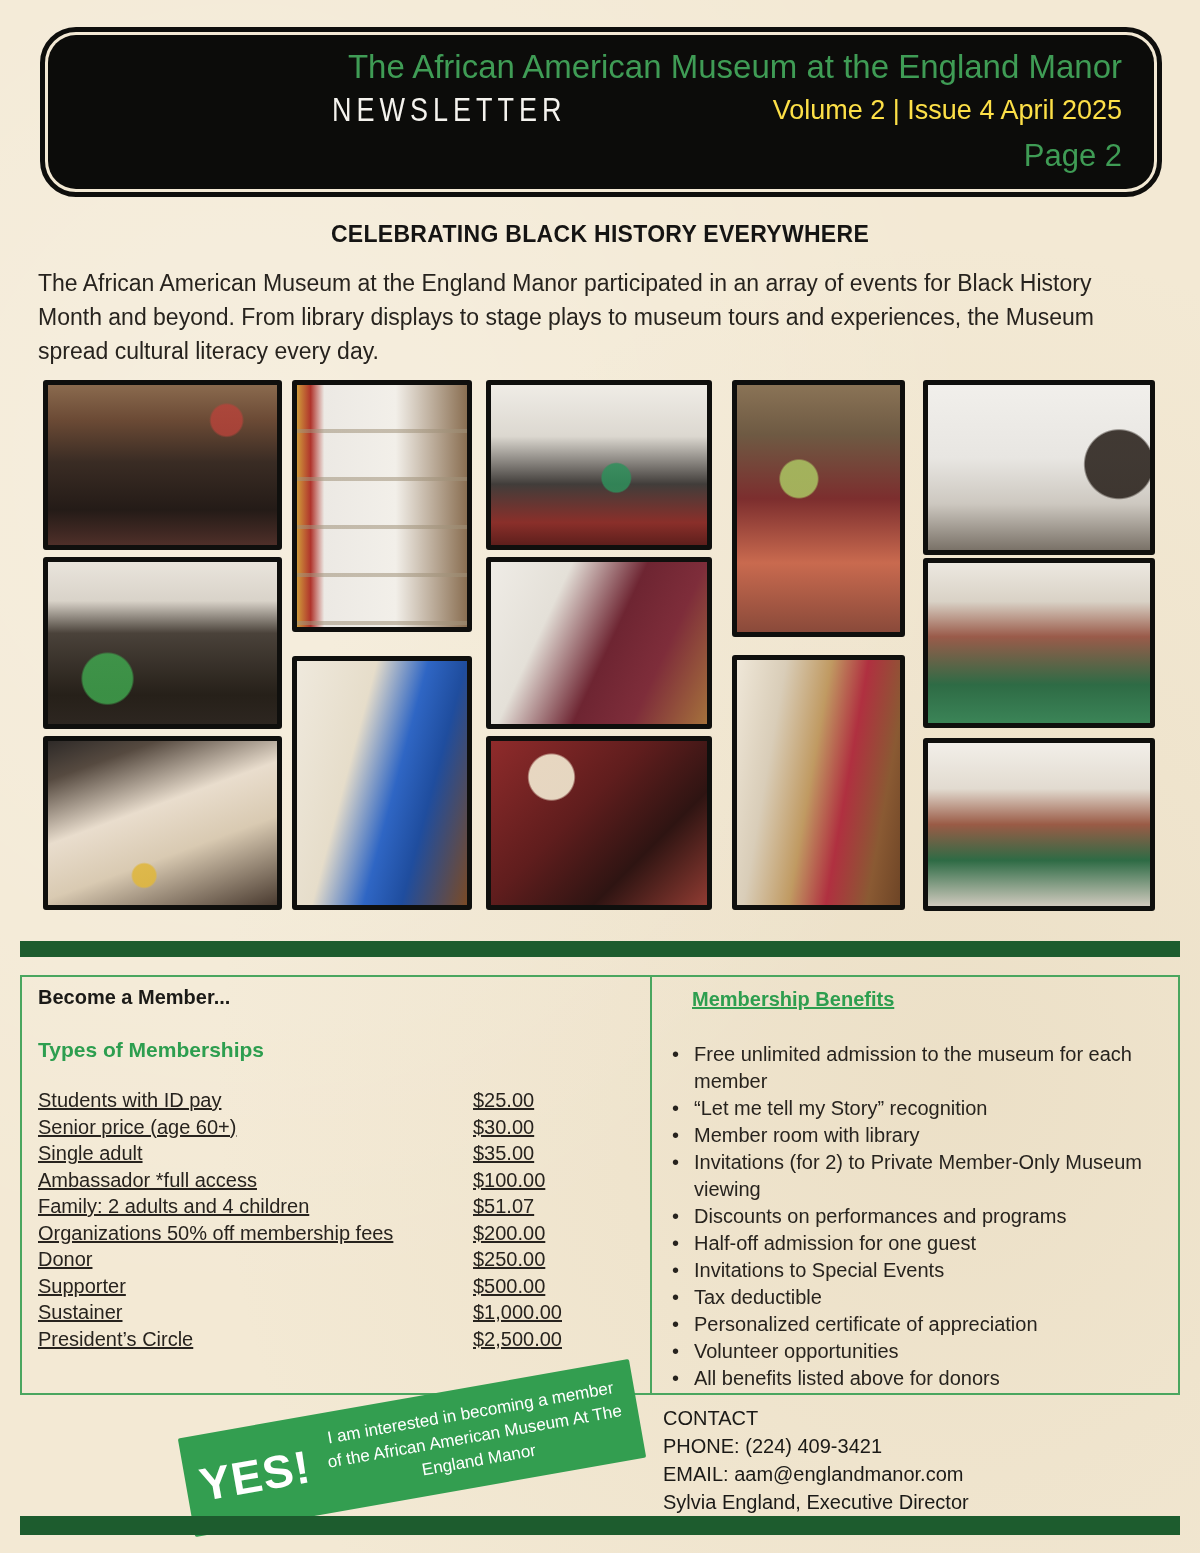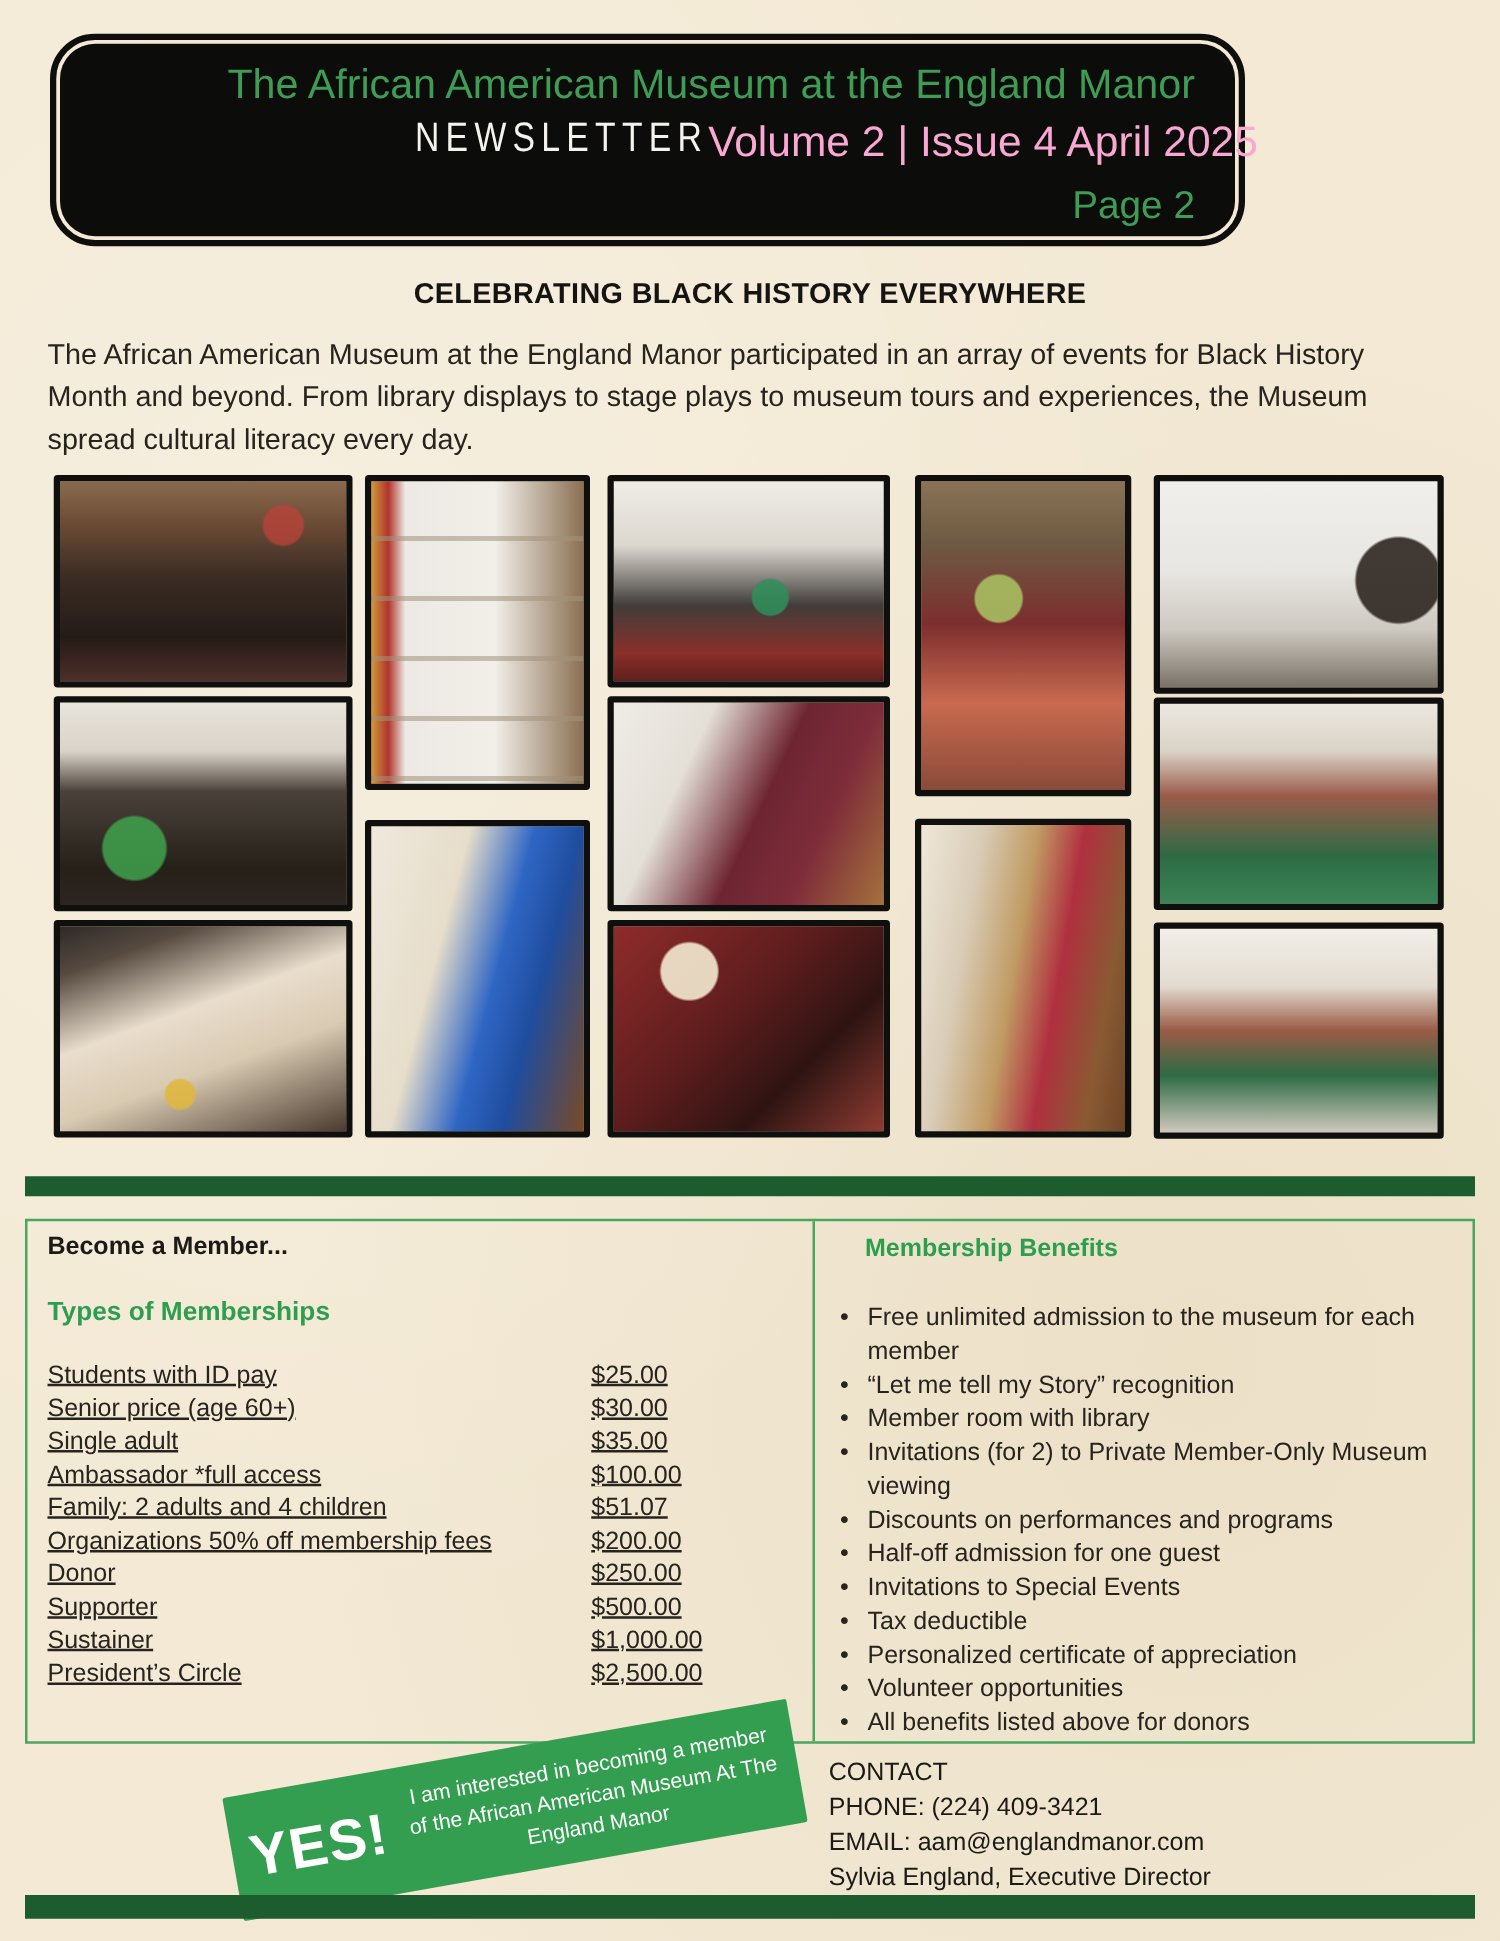--- a/index.html
+++ b/index.html
@@ -6,35 +6,35 @@
   .page{
     position:relative;width:1200px;height:1553px;margin:0 auto;
     background:#f3e9d4;
     background-image:radial-gradient(ellipse at 20% 30%, rgba(255,255,255,.25), transparent 55%),
                      radial-gradient(ellipse at 80% 70%, rgba(214,196,160,.25), transparent 55%);
     font-family:"Liberation Sans", sans-serif;
     overflow:hidden;
   }
   
   .masthead{
-    position:absolute;left:40px;top:27px;width:956px;height:170px;
+    position:absolute;left:40px;top:27px;width:1122px;height:170px;
     border:5px solid #0e0e0c;border-radius:36px;background:#f3e9d4;
     box-sizing:border-box;padding:3px;
   }
   .masthead-inner{
     width:100%;height:100%;box-sizing:border-box;background:#0c0c0a;border-radius:28px;
     padding:12px 32px 8px 32px;display:flex;flex-direction:column;
   }
   .mast-line1{text-align:right;color:#3f9c55;font-size:33px;line-height:40px;}
   .mast-line2{display:flex;justify-content:space-between;align-items:flex-start;margin-top:8px;padding-left:252px;}
   .newsletter{
     color:#f5f3ee;font-size:27px;letter-spacing:5px;font-weight:400;
     transform:scaleY(1.22);transform-origin:left center;white-space:nowrap;
   }
-  .mast-volume{color:#f9a8d4;font-size:34px;white-space:nowrap;}
+  .mast-volume{color:#fde047;font-size:27px;white-space:nowrap;}
   .mast-line3{text-align:right;color:#3f9c55;font-size:31px;margin-top:12px;}
   
   .section-heading{
     position:absolute;left:0;top:221px;width:100%;text-align:center;
     font-size:23px;font-weight:700;color:#151413;letter-spacing:.3px;
   }
   .intro-par{
     position:absolute;left:38px;top:266px;width:1122px;
     font-size:23px;line-height:34px;color:#27231e;
   }
@@ -81,21 +81,21 @@
   .member-box{
     position:absolute;left:20px;top:975px;width:1160px;height:420px;
     border:2px solid #4aa65f;box-sizing:border-box;
   }
   .v-divider{position:absolute;left:628px;top:0;bottom:0;width:2px;background:#4aa65f;}
   .become-title{position:absolute;left:16px;top:9px;font-size:20px;font-weight:700;color:#1b1a17;}
   .types-title{position:absolute;left:16px;top:61px;font-size:21px;font-weight:700;color:#2d9e4f;}
   .price-rows{position:absolute;left:16px;top:110px;width:596px;}
   .price-row{display:flex;font-size:20px;line-height:26.5px;color:#27231e;text-decoration:underline;}
   .price-row .lbl{flex:0 0 435px;}
-  .benefits-title{position:absolute;left:670px;top:11px;font-size:20px;font-weight:700;color:#2d9e4f;}
+  .benefits-title{position:absolute;left:670px;top:11px;font-size:20px;font-weight:700;color:#2d9e4f;text-decoration:underline;}
   .benefits-list{position:absolute;left:672px;top:64px;width:482px;margin:0;padding:0;list-style:none;}
   .benefits-list li{
     position:relative;font-size:20px;line-height:27px;color:#27231e;padding-left:0;margin:0;
   }
   .benefits-list li::before{content:"\2022";position:absolute;left:-22px;top:0;color:#27231e;}
   
   .ribbon{
     position:absolute;left:183px;top:1398px;width:458px;height:100px;
     background:#339e50;transform:rotate(-10deg);border-radius:2px;
     display:flex;align-items:center;gap:16px;padding:0 14px;box-sizing:border-box;

